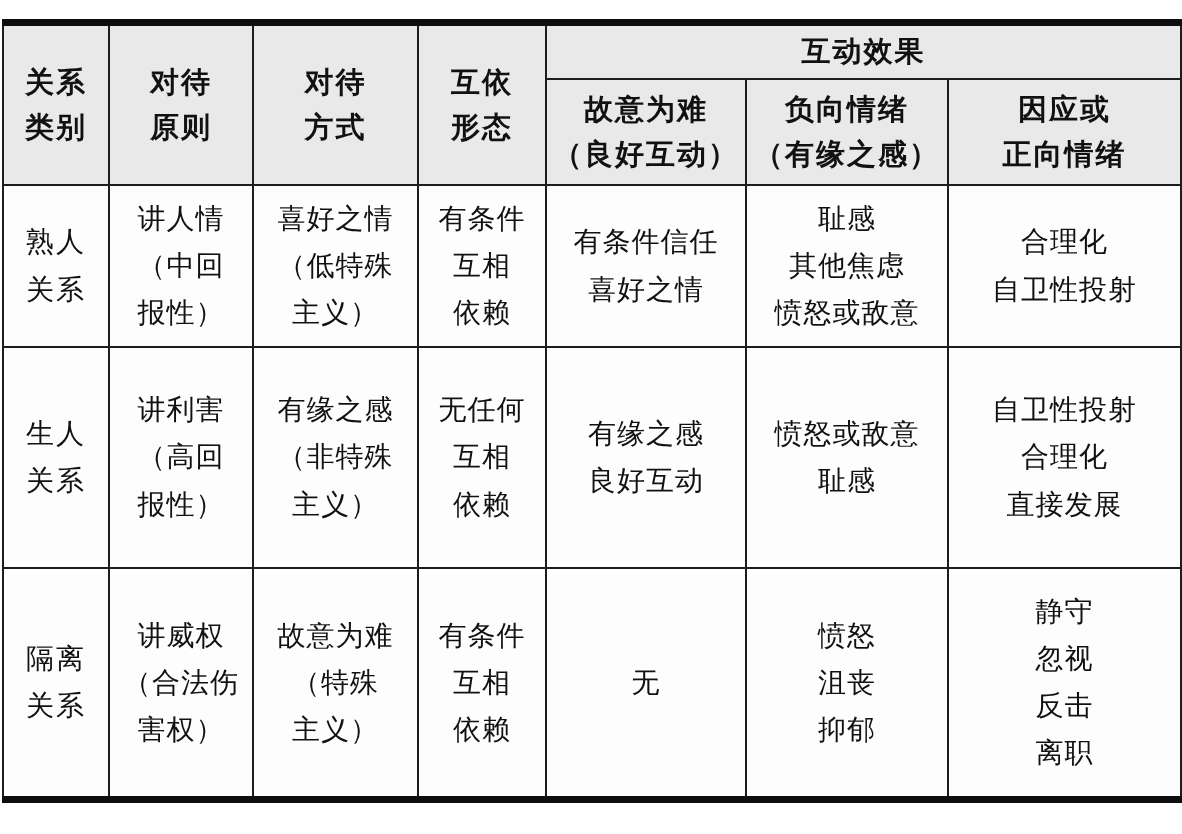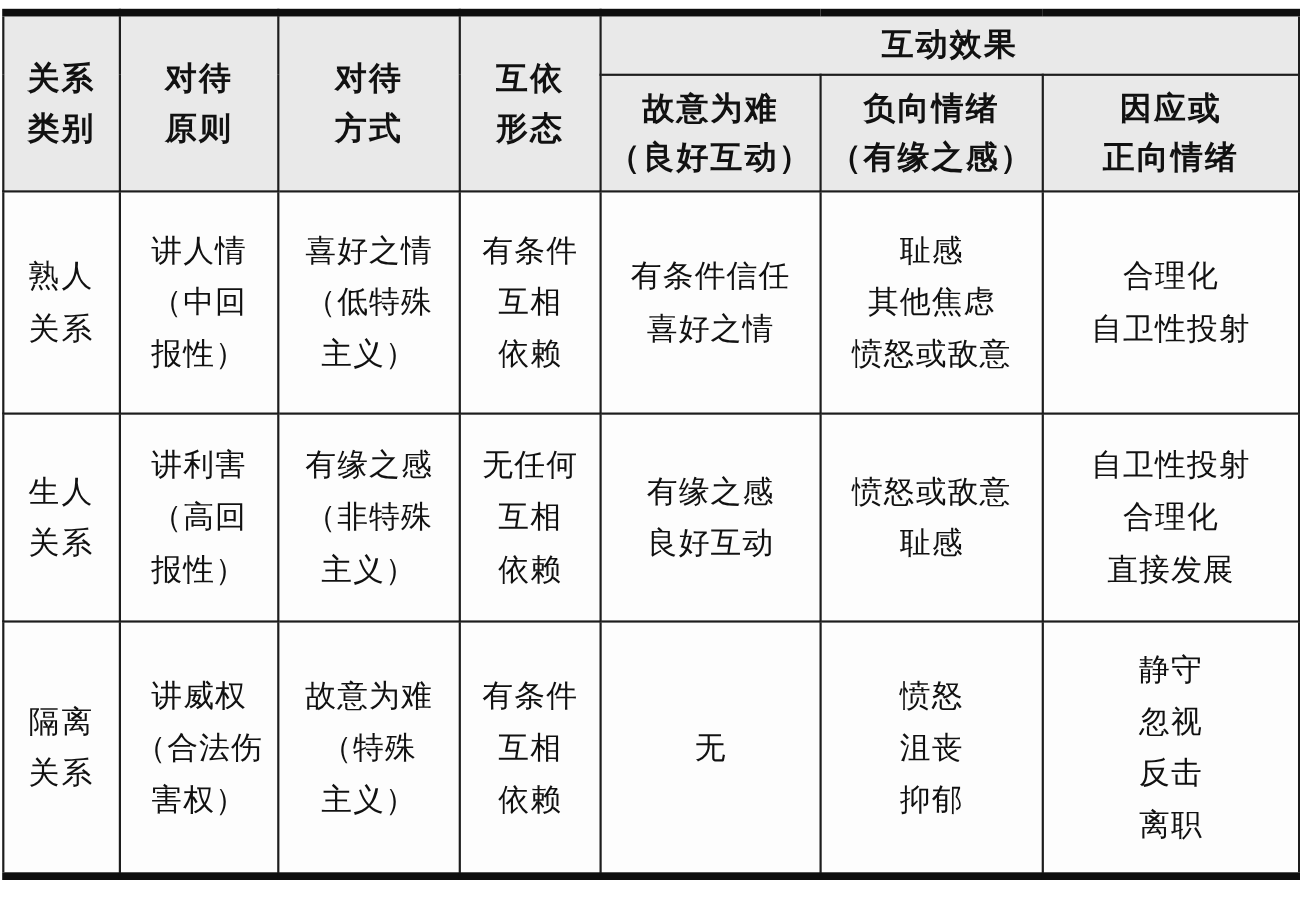--- a/index.html
+++ b/index.html
@@ -14,21 +14,21 @@
     width: 1182px;
     height: 834px;
     background: #ffffff;
     font-family: "DejaVu Serif", "Liberation Serif", serif;
     color: #111111;
   }
   table.rel-table {
     border-collapse: collapse;
     table-layout: fixed;
     width: 1178px;
-    margin: 8px 0 0 2px;
+    margin: 19px 0 0 2px;
     border-top: 7px solid #0e0e0e;
     border-bottom: 7px solid #0e0e0e;
     border-left: 2px solid #2a2a2a;
     border-right: 2px solid #2a2a2a;
   }
   .rel-table th, .rel-table td {
     border: 2px solid #1d1d1d;
     text-align: center;
     vertical-align: middle;
     white-space: pre-line;
@@ -43,22 +43,22 @@
     letter-spacing: 2px;
   }
   .rel-table td {
     background: #fdfdfd;
     font-size: 28px;
     line-height: 1.68;
     letter-spacing: 1px;
   }
   tr.hrow-top    { height: 56px; }
   tr.hrow-sub    { height: 106px; }
-  tr.body-row-1  { height: 202px; }
-  tr.body-row-2  { height: 189px; }
+  tr.body-row-1  { height: 162px; }
+  tr.body-row-2  { height: 221px; }
   tr.body-row-3  { height: 232px; }
   td.row-label   { letter-spacing: 2px; }
 </style>
 </head>
 <body>
 
 <div class="page">
   <table class="rel-table">
     <colgroup>
       <col style="width:106px">

